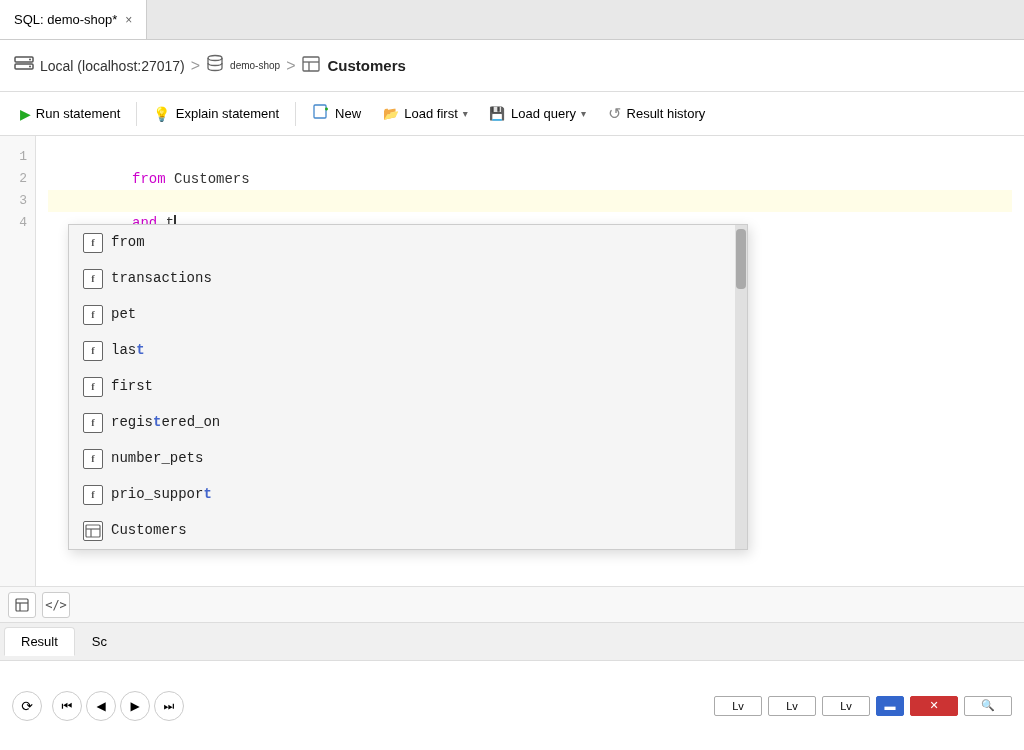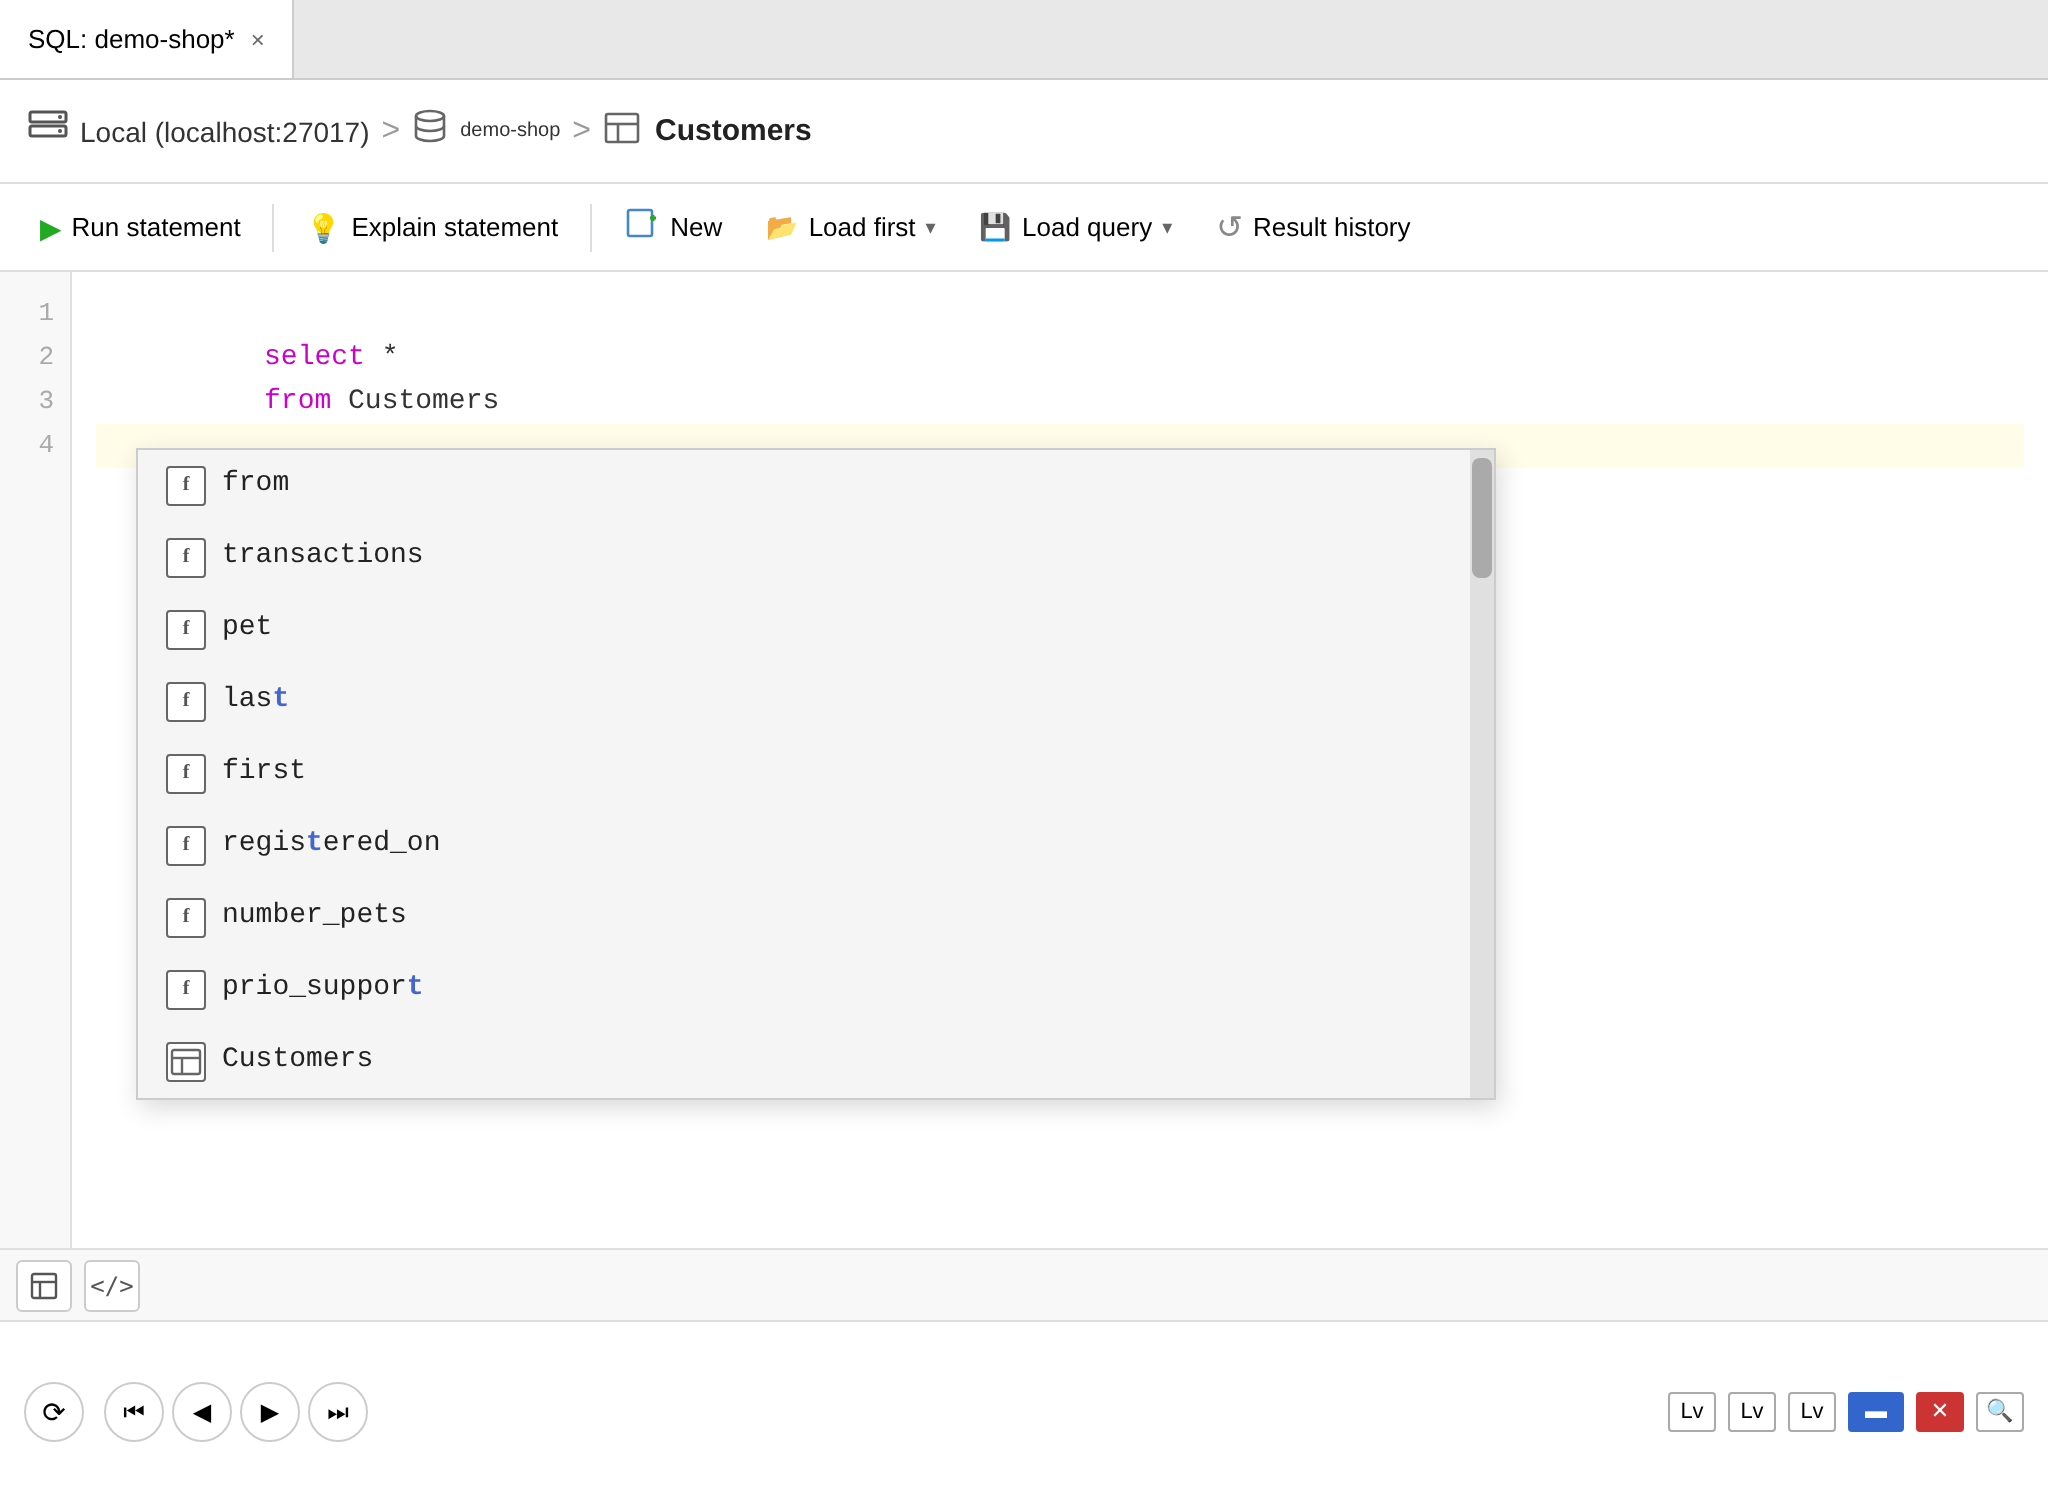--- a/index.html
+++ b/index.html
@@ -286,21 +286,21 @@
       justify-content: center;
       cursor: pointer;
       font-size: 14px;
     }
     .result-pagination {
       display: flex;
       align-items: center;
       gap: 4px;
     }
     .status-icon {
-      width: 24px;
+      width: 48px;
       height: 20px;
       border: 1px solid #aaa;
       background: #fff;
       border-radius: 2px;
       display: flex;
       align-items: center;
       justify-content: center;
       font-size: 11px;
       cursor: pointer;
     }
@@ -391,23 +391,20 @@
   <div class="editor-area">
     <div class="editor-lines">
       <div class="line-numbers">
         <div>1</div>
         <div>2</div>
         <div>3</div>
         <div>4</div>
       </div>
       <div class="code-content">
         <div class="code-line">
-          <span class="kw">select</span><span class="plain"> *</span>
-        </div>
-        <div class="code-line">
           <span class="kw">from</span><span class="plain"> Customers</span>
         </div>
         <div class="code-line">
           <span class="kw">where</span><span class="plain"> prio_support = </span><span class="val">true</span>
         </div>
         <div class="code-line active-line">
           <span class="kw">and</span><span class="plain"> t</span><span class="cursor"></span>
         </div>
       </div>
     </div>
@@ -479,20 +476,24 @@
           <line x1="1" y1="5" x2="13" y2="5" stroke="#555" stroke-width="1.2"></line>
           <line x1="5" y1="5" x2="5" y2="13" stroke="#555" stroke-width="1.2"></line>
         </svg>
       </div>
       <div class="bottom-icon-btn">
         <span style="font-size:12px;font-family:monospace;">&lt;/&gt;</span>
       </div>
     </div>
   </div>
 
+  <div class="result-tabs">
+    <button class="result-tab active">Result</button>
+    <button class="result-tab">Sc</button>
+  </div>
 
   <div class="result-area">
     <button class="result-btn" title="Refresh">⟳</button>
     <div class="result-pagination">
       <button class="result-btn" style="font-size:12px;">⏮</button>
       <button class="result-btn" style="font-size:12px;">◀</button>
       <button class="result-btn" style="font-size:12px;">▶</button>
       <button class="result-btn" style="font-size:12px;">⏭</button>
     </div>
 

